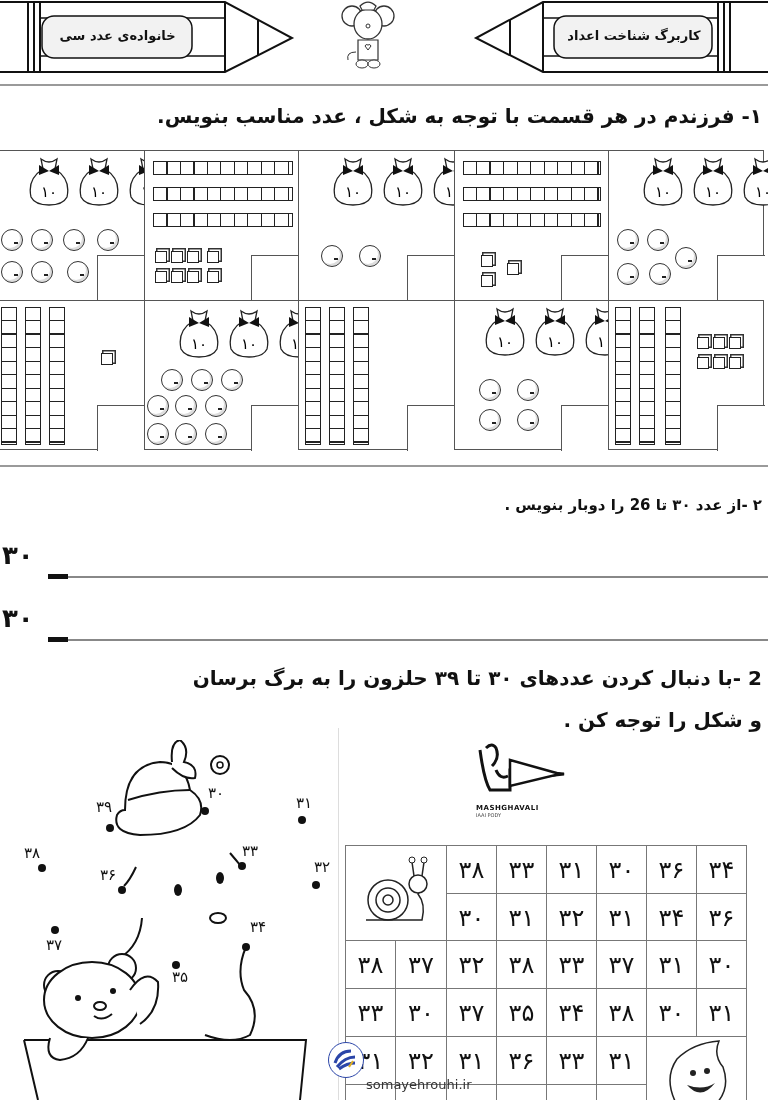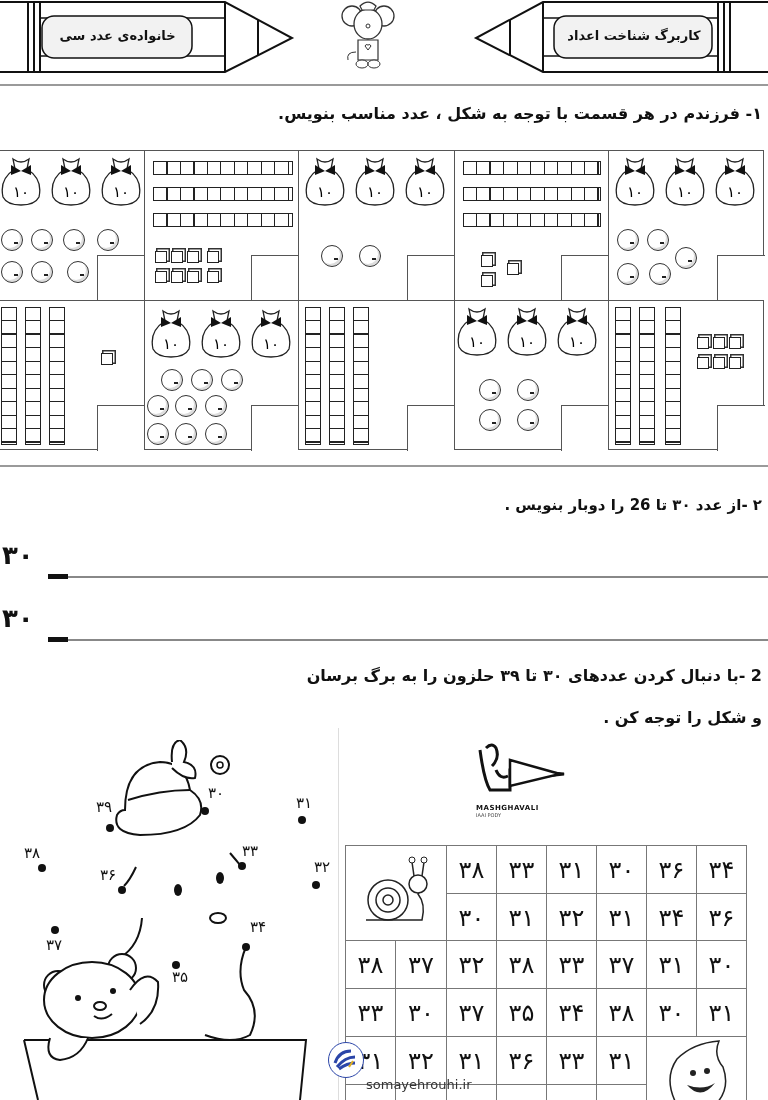--- a/index.html
+++ b/index.html
@@ -3,26 +3,26 @@
 <meta charset="utf-8">
 <style>
   html, body { margin:0; padding:0; }
   body { width:768px; height:1100px; position:relative; overflow:hidden; background:#ffffff; font-family:"DejaVu Sans", sans-serif; color:#111; }
   .abs { position:absolute; }
   
   .pencil { position:absolute; top:0; height:74px; }
   .pencil svg { display:block; }
   .label-plate { position:absolute; font-weight:bold; font-size:13px; direction:rtl; text-align:center; line-height:40px; }
   .hr { position:absolute; left:0; width:768px; height:2px; background:#9a9a9a; }
-  .q-title { position:absolute; right:6px; font-weight:bold; font-size:16px; direction:rtl; white-space:nowrap; }
+  .q-title { position:absolute; right:6px; font-weight:bold; font-size:20px; direction:rtl; white-space:nowrap; }
   
   .grid1 { position:absolute; left:-4px; top:150px; width:768px; height:300px; }
   .cell { position:absolute; border:1px solid #555; box-sizing:border-box; background:#fff; }
   .answer-box { position:absolute; width:48px; height:46px; border:1px solid #555; border-right:none; border-bottom:none; box-sizing:border-box; background:#fff; }
-  .bag { position:absolute; width:44px; height:52px; }
+  .bag { position:absolute; width:44px; height:52px;margin-left:28px; }
   .coin { position:absolute; width:22px; height:22px; border:1.5px solid #333; border-radius:50%; box-sizing:border-box; background:#fff; box-shadow: inset -2px -2px 0 #ddd; }
   .coin::after { content:""; position:absolute; right:4px; bottom:6px; width:4px; height:2px; background:#222; }
   .rod-h { position:absolute; height:14px; border:1.5px solid #222; box-sizing:border-box; background:repeating-linear-gradient(90deg,#fff 0,#fff 12px,#222 12px,#222 13.5px); }
   .rod-v { position:absolute; width:16px; border:1.5px solid #222; box-sizing:border-box; background:repeating-linear-gradient(180deg,#fff 0,#fff 12px,#222 12px,#222 13.5px); }
   .cube { position:absolute; width:12px; height:12px; border:1.5px solid #222; box-sizing:border-box; background:#fff; box-shadow:2px -2px 0 -0.5px #fff, 2px -2px 0 1px #333; }
   
   .write-line { position:absolute; left:0; width:768px; height:2px; background:#888; }
   .start-num { position:absolute; left:2px; font-size:26px; font-weight:bold; }
   .dash { position:absolute; width:20px; height:5px; background:#111; }
   

